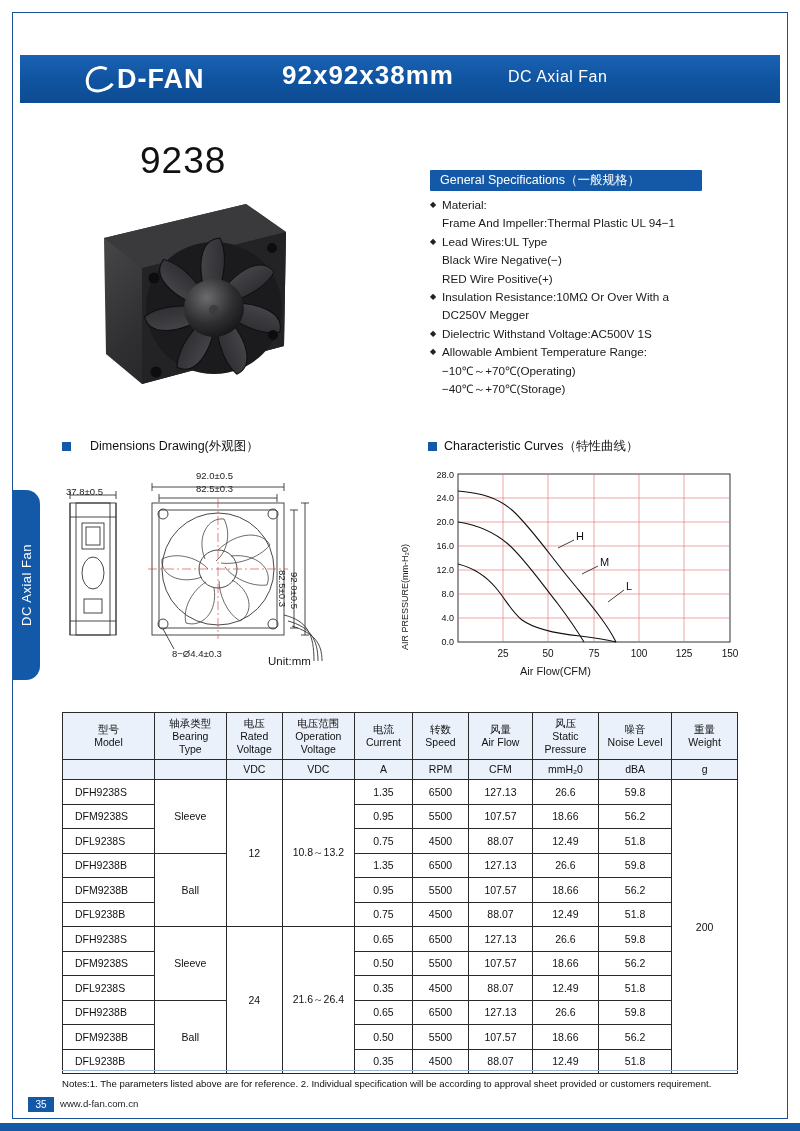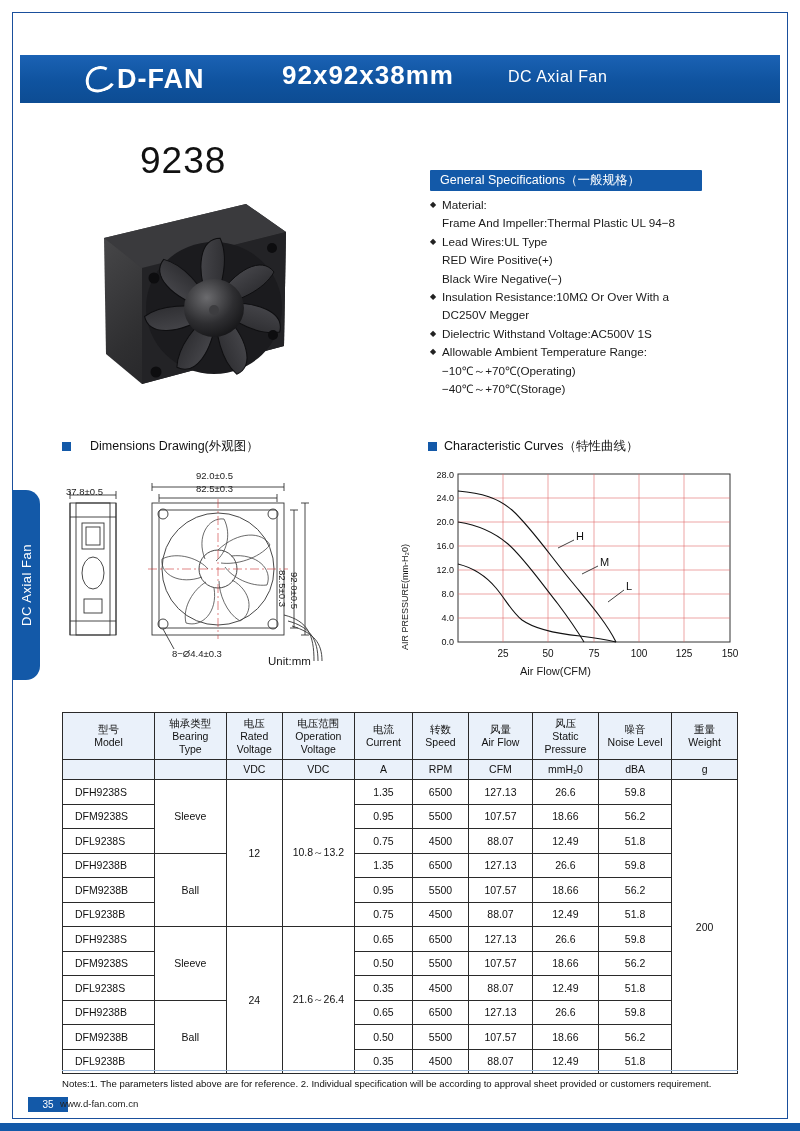--- a/index.html
+++ b/index.html
@@ -120,21 +120,21 @@
   tbody td{height:23.5px;background:#ffffff;}
   .cn{display:block;font-size:10.5px;}
   .en{display:block;font-size:10.5px;}
   td.model-cell{text-align:left;padding-left:12px;}
 
   
   .notes{
     position:absolute;left:62px;top:1078px;font-size:9.6px;color:#111;
   }
   .pg-badge{
-    position:absolute;left:28px;top:1097px;width:40px;height:15px;
+    position:absolute;left:28px;top:1097px;width:26px;height:15px;
     background:#1359a8;color:#fff;font-size:10px;
     display:flex;align-items:center;justify-content:center;
   }
   .pg-url{
     position:absolute;left:60px;top:1098px;font-size:9.6px;color:#222;
   }
   .foot-rule{
     position:absolute;left:62px;top:1070px;width:676px;height:1px;background:#9bb6d6;
   }
   .bottom-bar{
@@ -202,24 +202,24 @@
 
     <circle cx="58" cy="82" r="5.5" fill="#0d0d0f"></circle>
     <circle cx="176" cy="52" r="5" fill="#0d0d0f"></circle>
     <circle cx="60" cy="176" r="5.5" fill="#0d0d0f"></circle>
     <circle cx="177" cy="139" r="5" fill="#0d0d0f"></circle>
   </svg>
 
   <div class="gs-head">General Specifications（一般规格）</div>
   <div class="gs-body">
     <div class="li">Material:</div>
-    <div class="sub">Frame And Impeller:Thermal Plastic UL 94−8</div>
+    <div class="sub">Frame And Impeller:Thermal Plastic UL 94−1</div>
     <div class="li">Lead Wires:UL Type</div>
+    <div class="sub">Black Wire Negative(−)</div>
     <div class="sub">RED Wire Positive(+)</div>
-    <div class="sub">Black Wire Negative(−)</div>
     <div class="li">Insulation Resistance:10MΩ Or Over With a</div>
     <div class="sub">DC250V Megger</div>
     <div class="li">Dielectric Withstand Voltage:AC500V 1S</div>
     <div class="li">Allowable Ambient Temperature Range:</div>
     <div class="sub">−10℃～+70℃(Operating)</div>
     <div class="sub">−40℃～+70℃(Storage)</div>
   </div>
 
   <div class="sec-head" style="left:62px;top:438px;gap:12px;">
     <span class="sq"></span>

